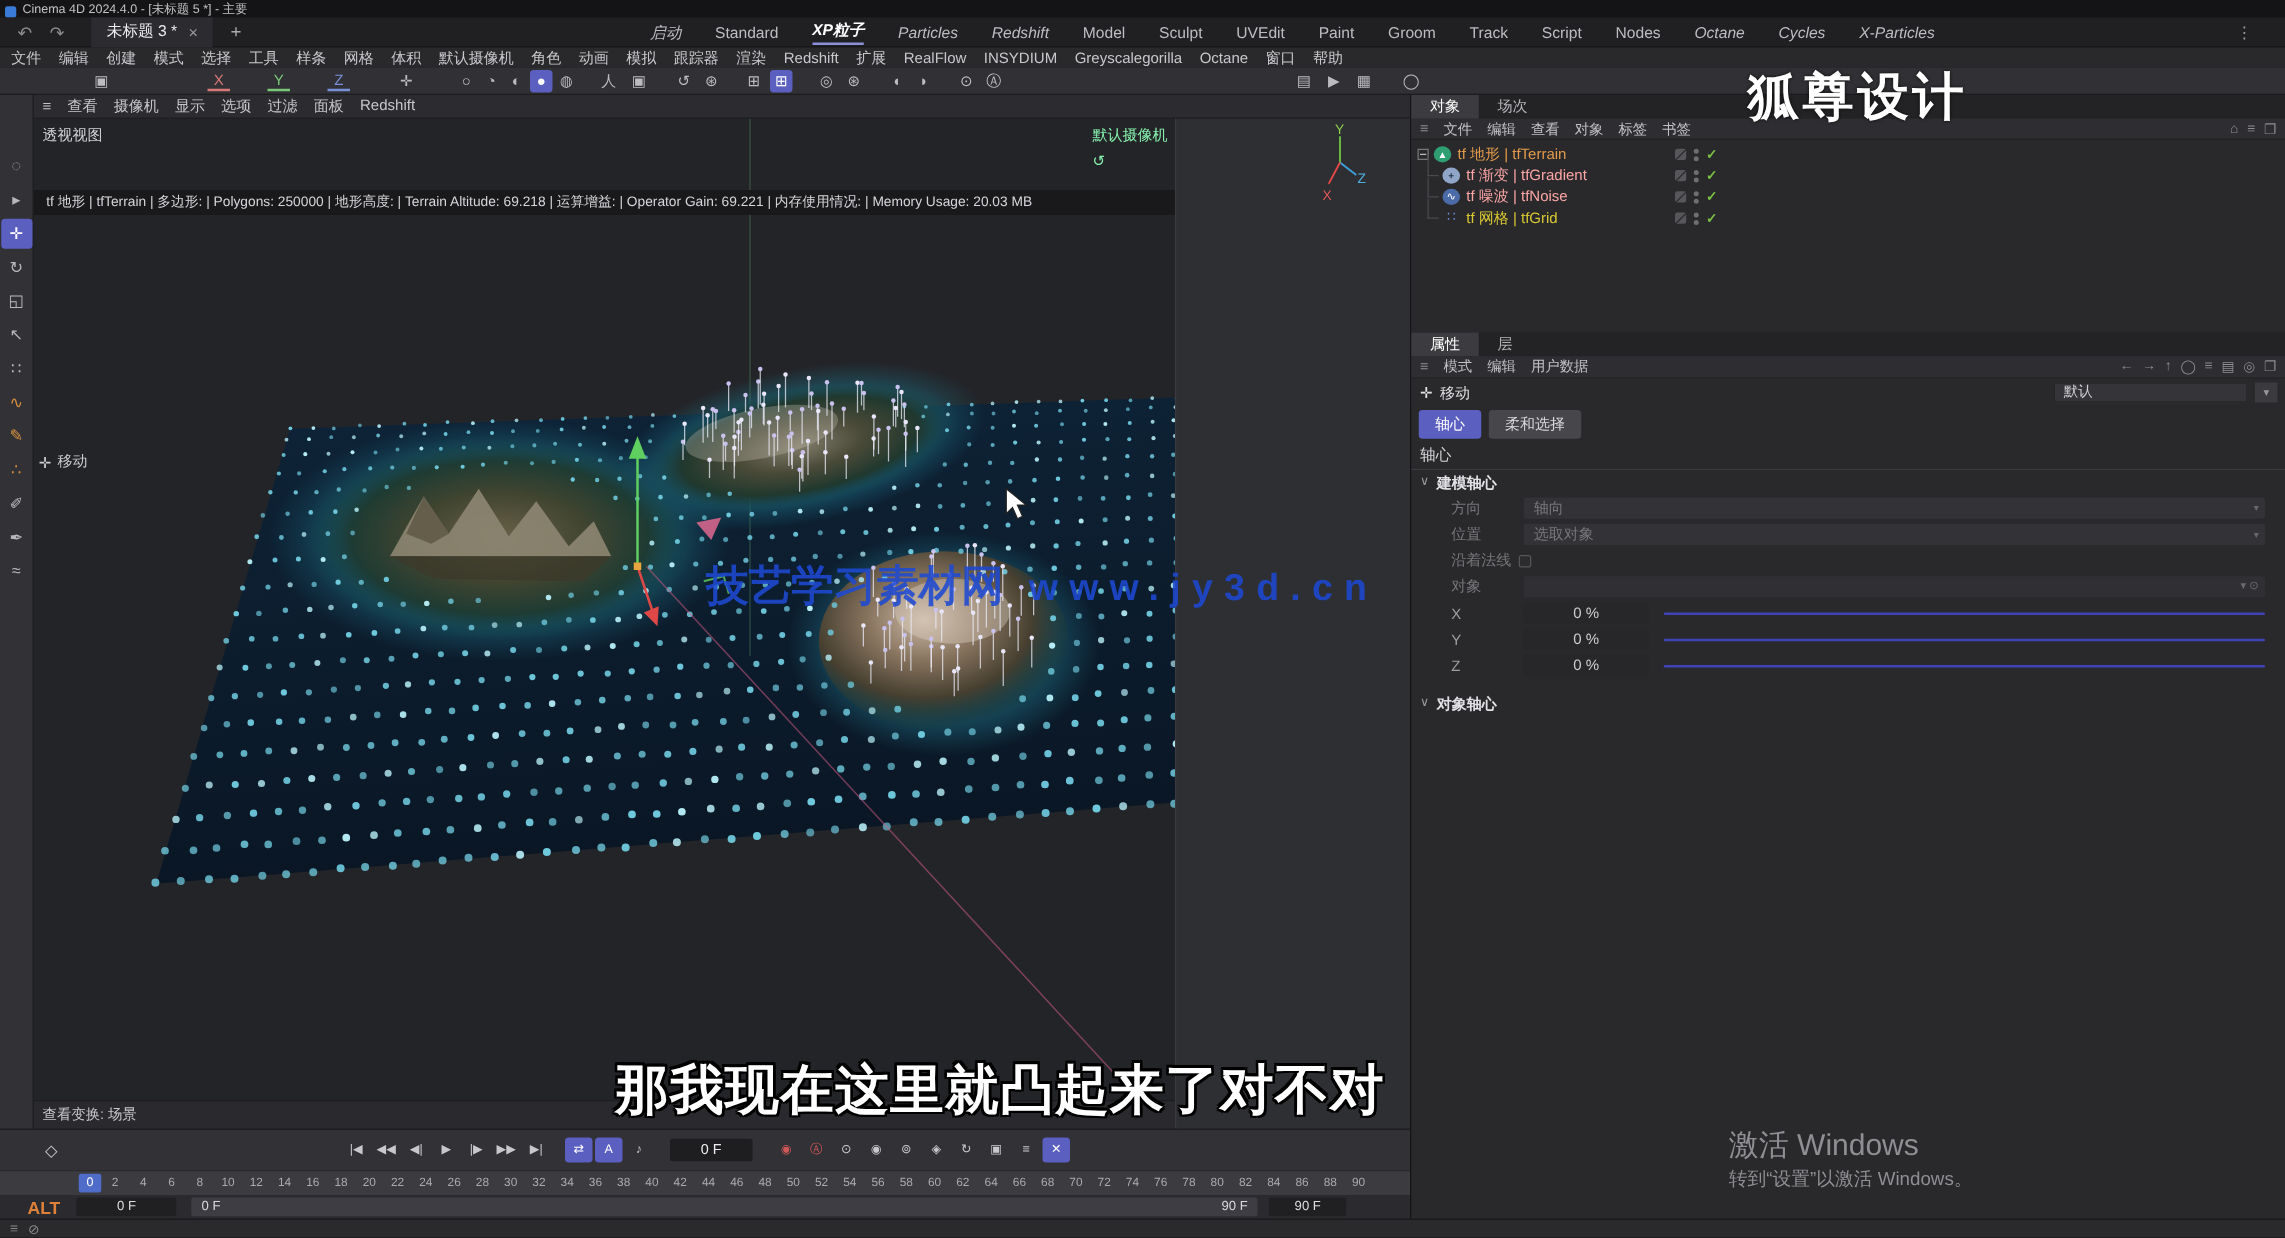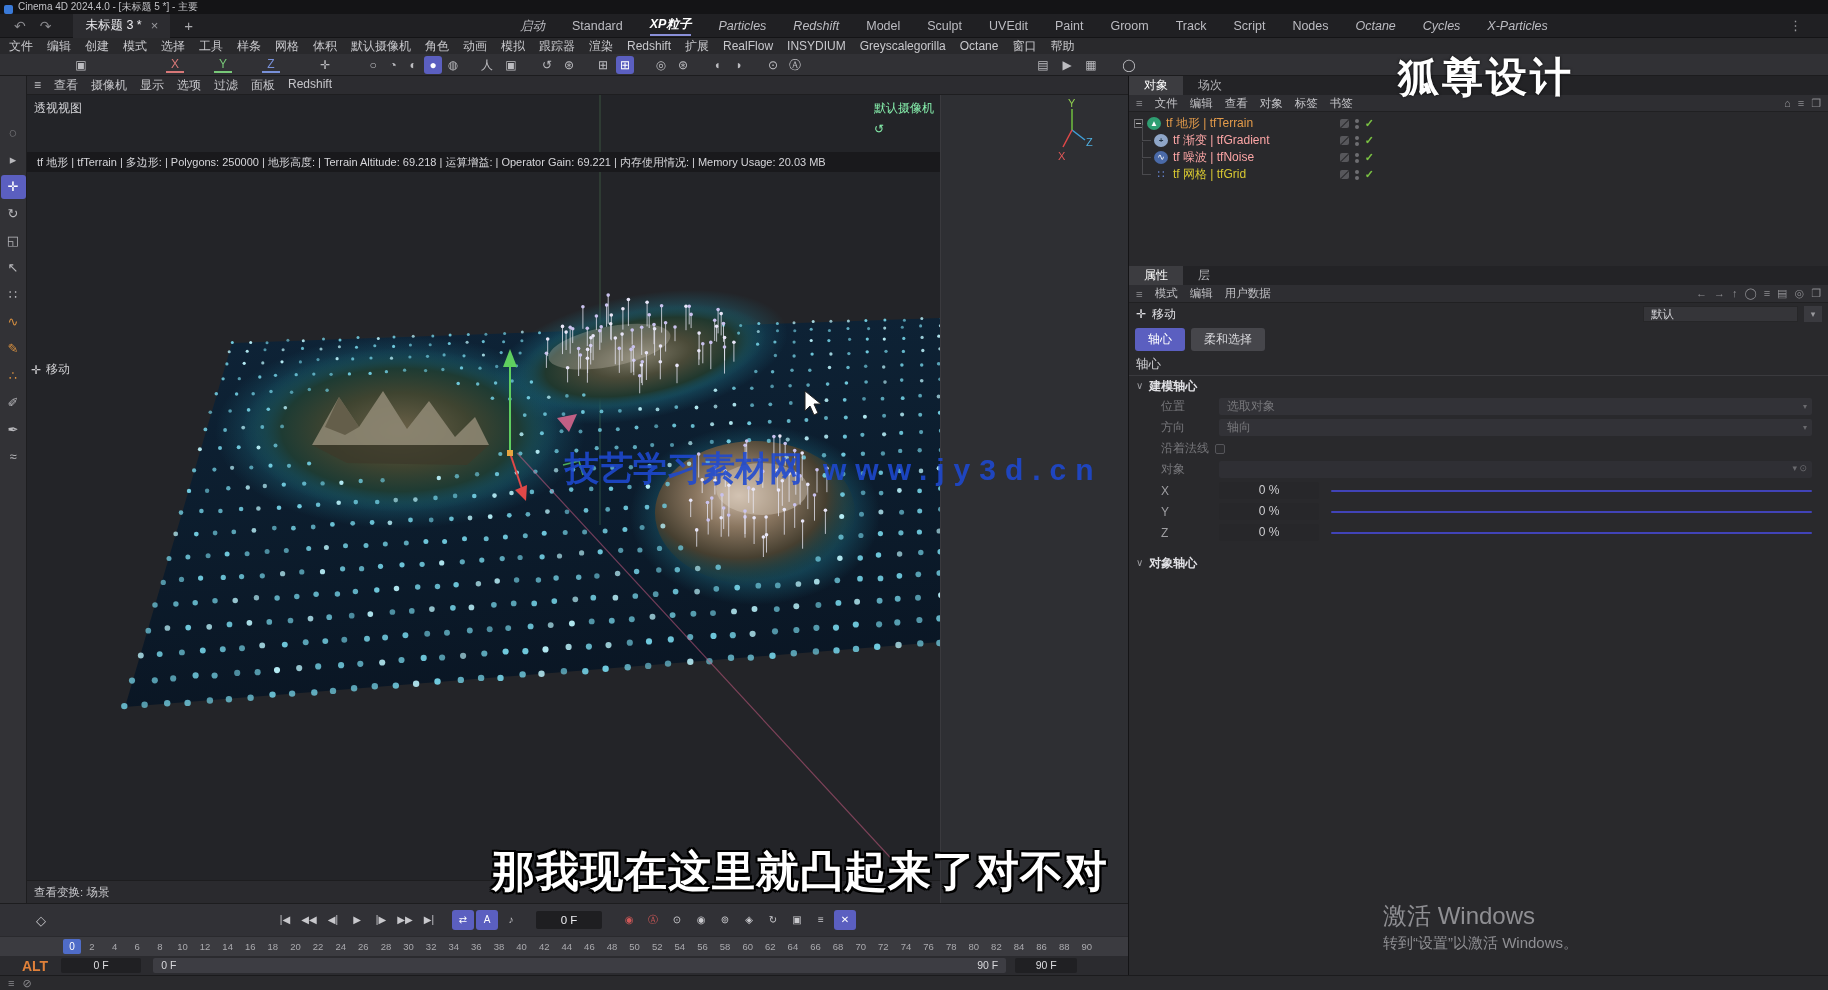--- a/index.html
+++ b/index.html
@@ -1318,26 +1318,26 @@
     <span class="am-btn active">轴心</span>
     <span class="am-btn">柔和选择</span>
   </div>
   <div class="am-sec">轴心</div>
   <div class="adivider"></div>
   <div class="agroup-h">
     <span class="caret">∨</span>
     <span>建模轴心</span>
   </div>
   <div class="arow">
+    <span class="alabel">方向</span>
+    <span class="afield">轴向</span>
+  </div>
+  <div class="arow">
     <span class="alabel">位置</span>
     <span class="afield">选取对象</span>
-  </div>
-  <div class="arow">
-    <span class="alabel">方向</span>
-    <span class="afield">轴向</span>
   </div>
   <div class="arow">
     <span class="alabel" style="width:auto;margin-right:6px">沿着法线</span>
     <span class="acheck"></span>
   </div>
   <div class="arow">
     <span class="alabel">对象</span>
     <span class="alink"></span>
   </div>
   <div class="arow lit">

